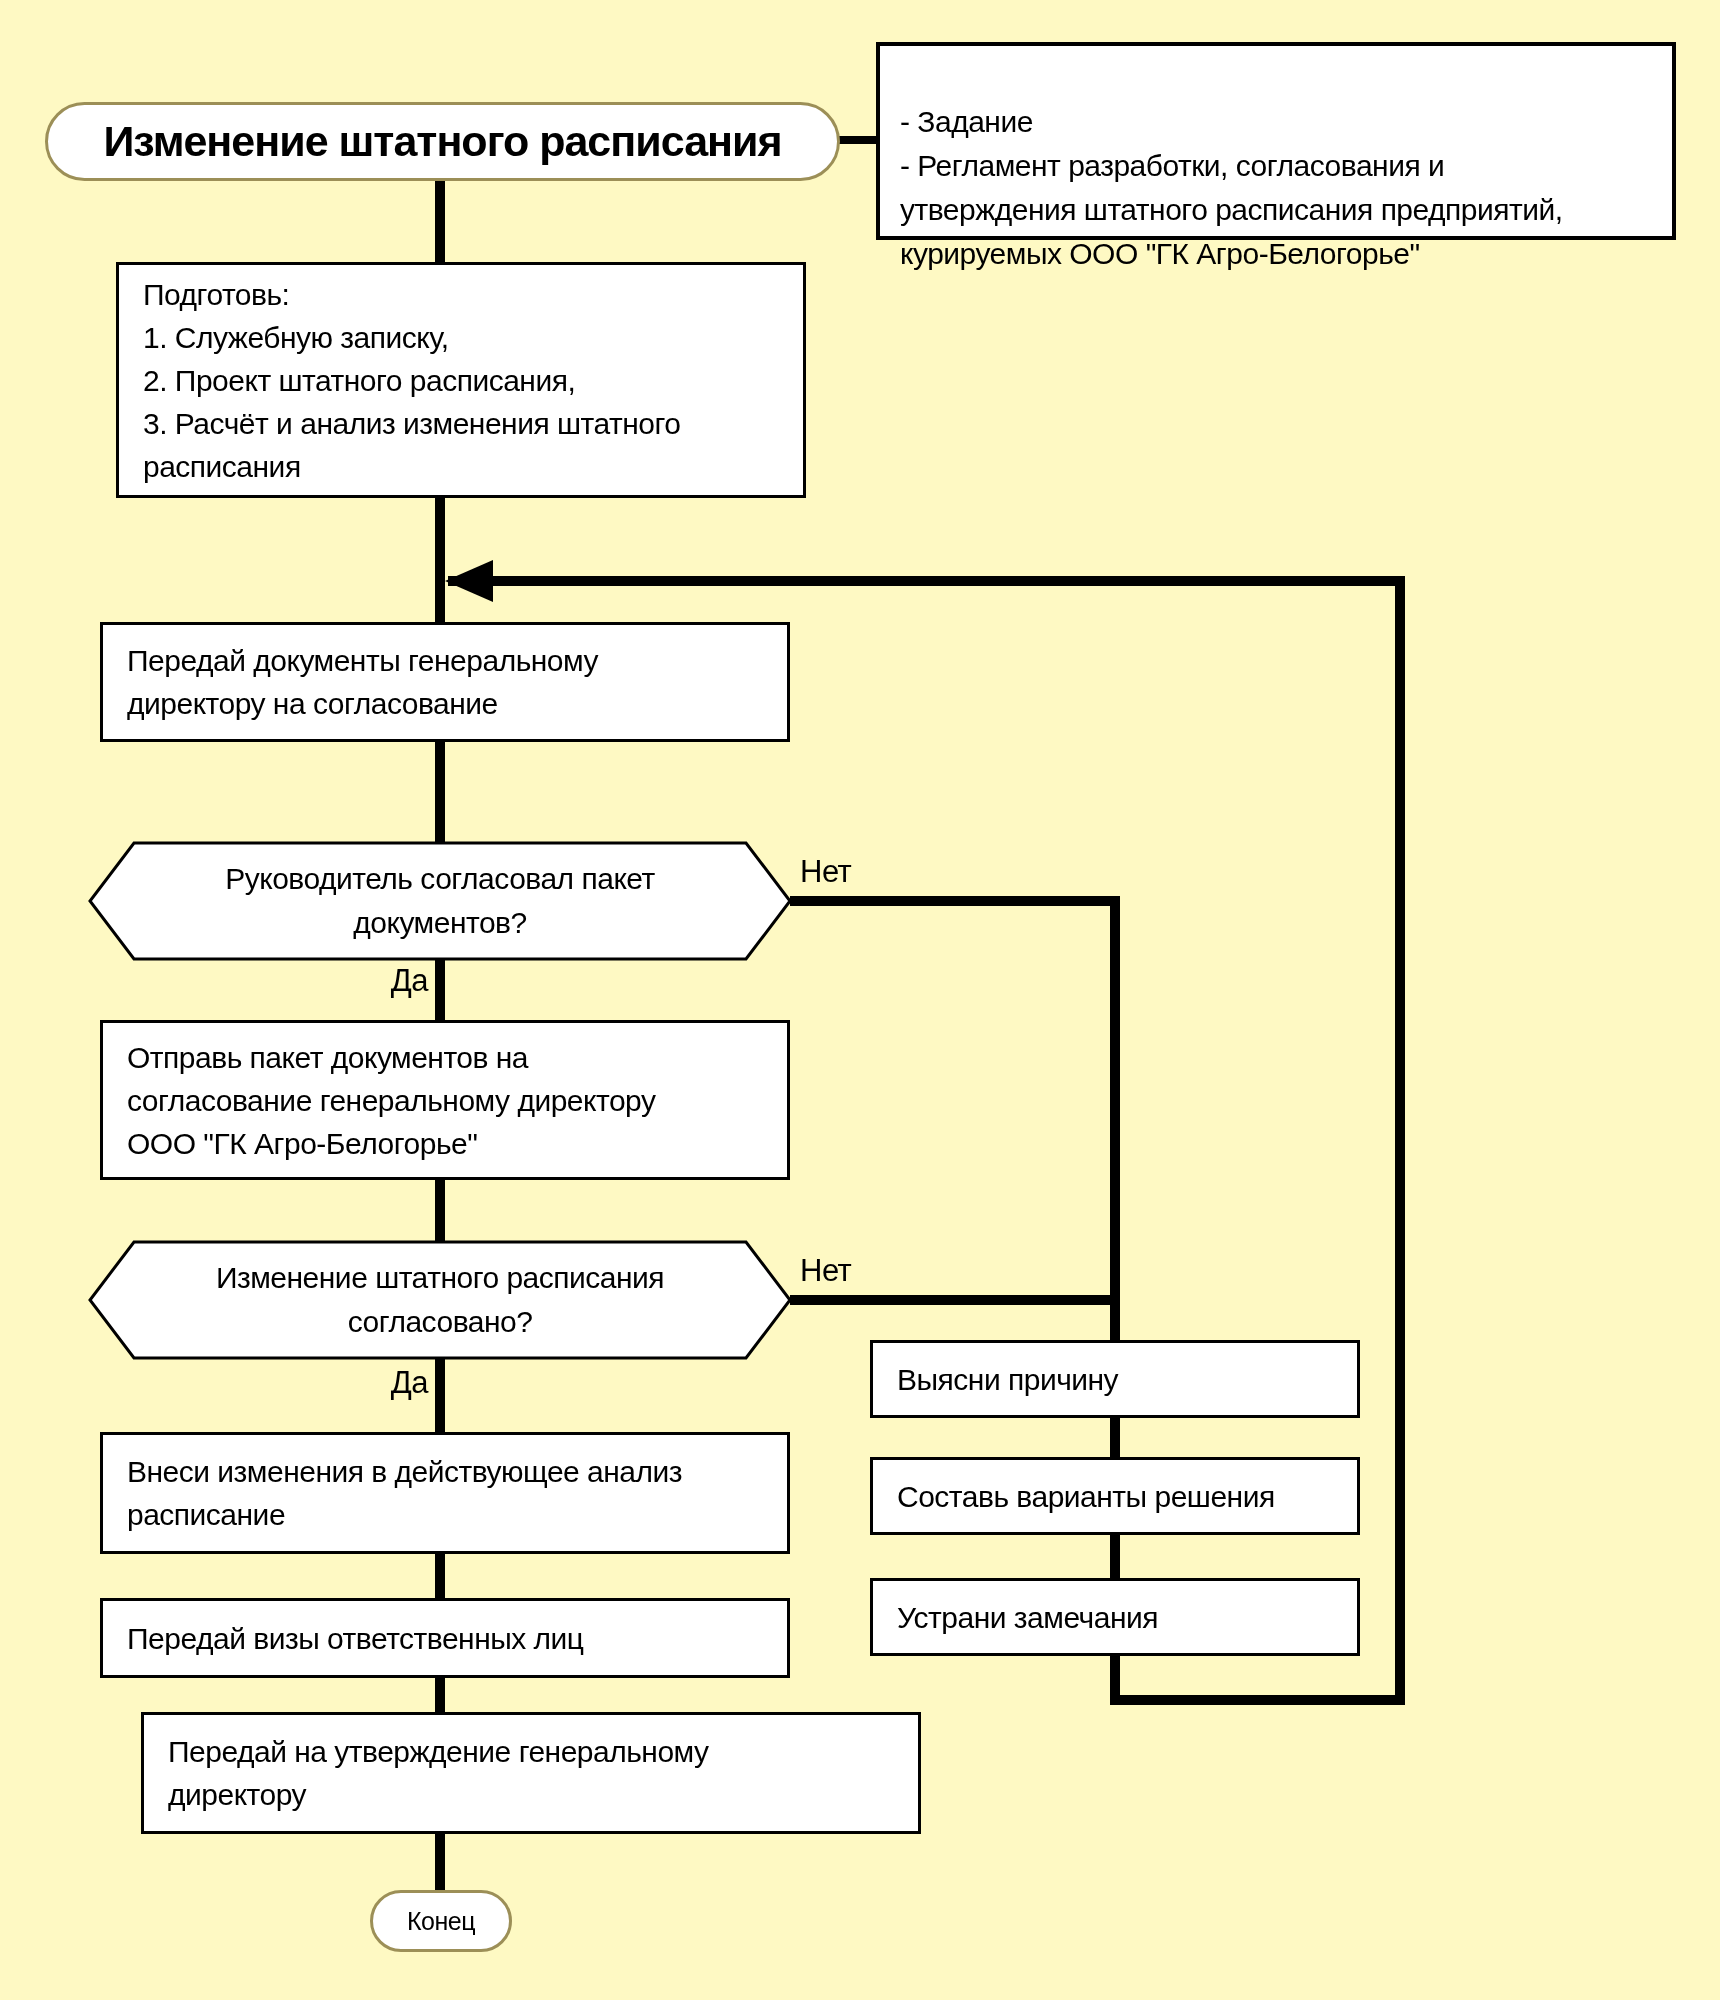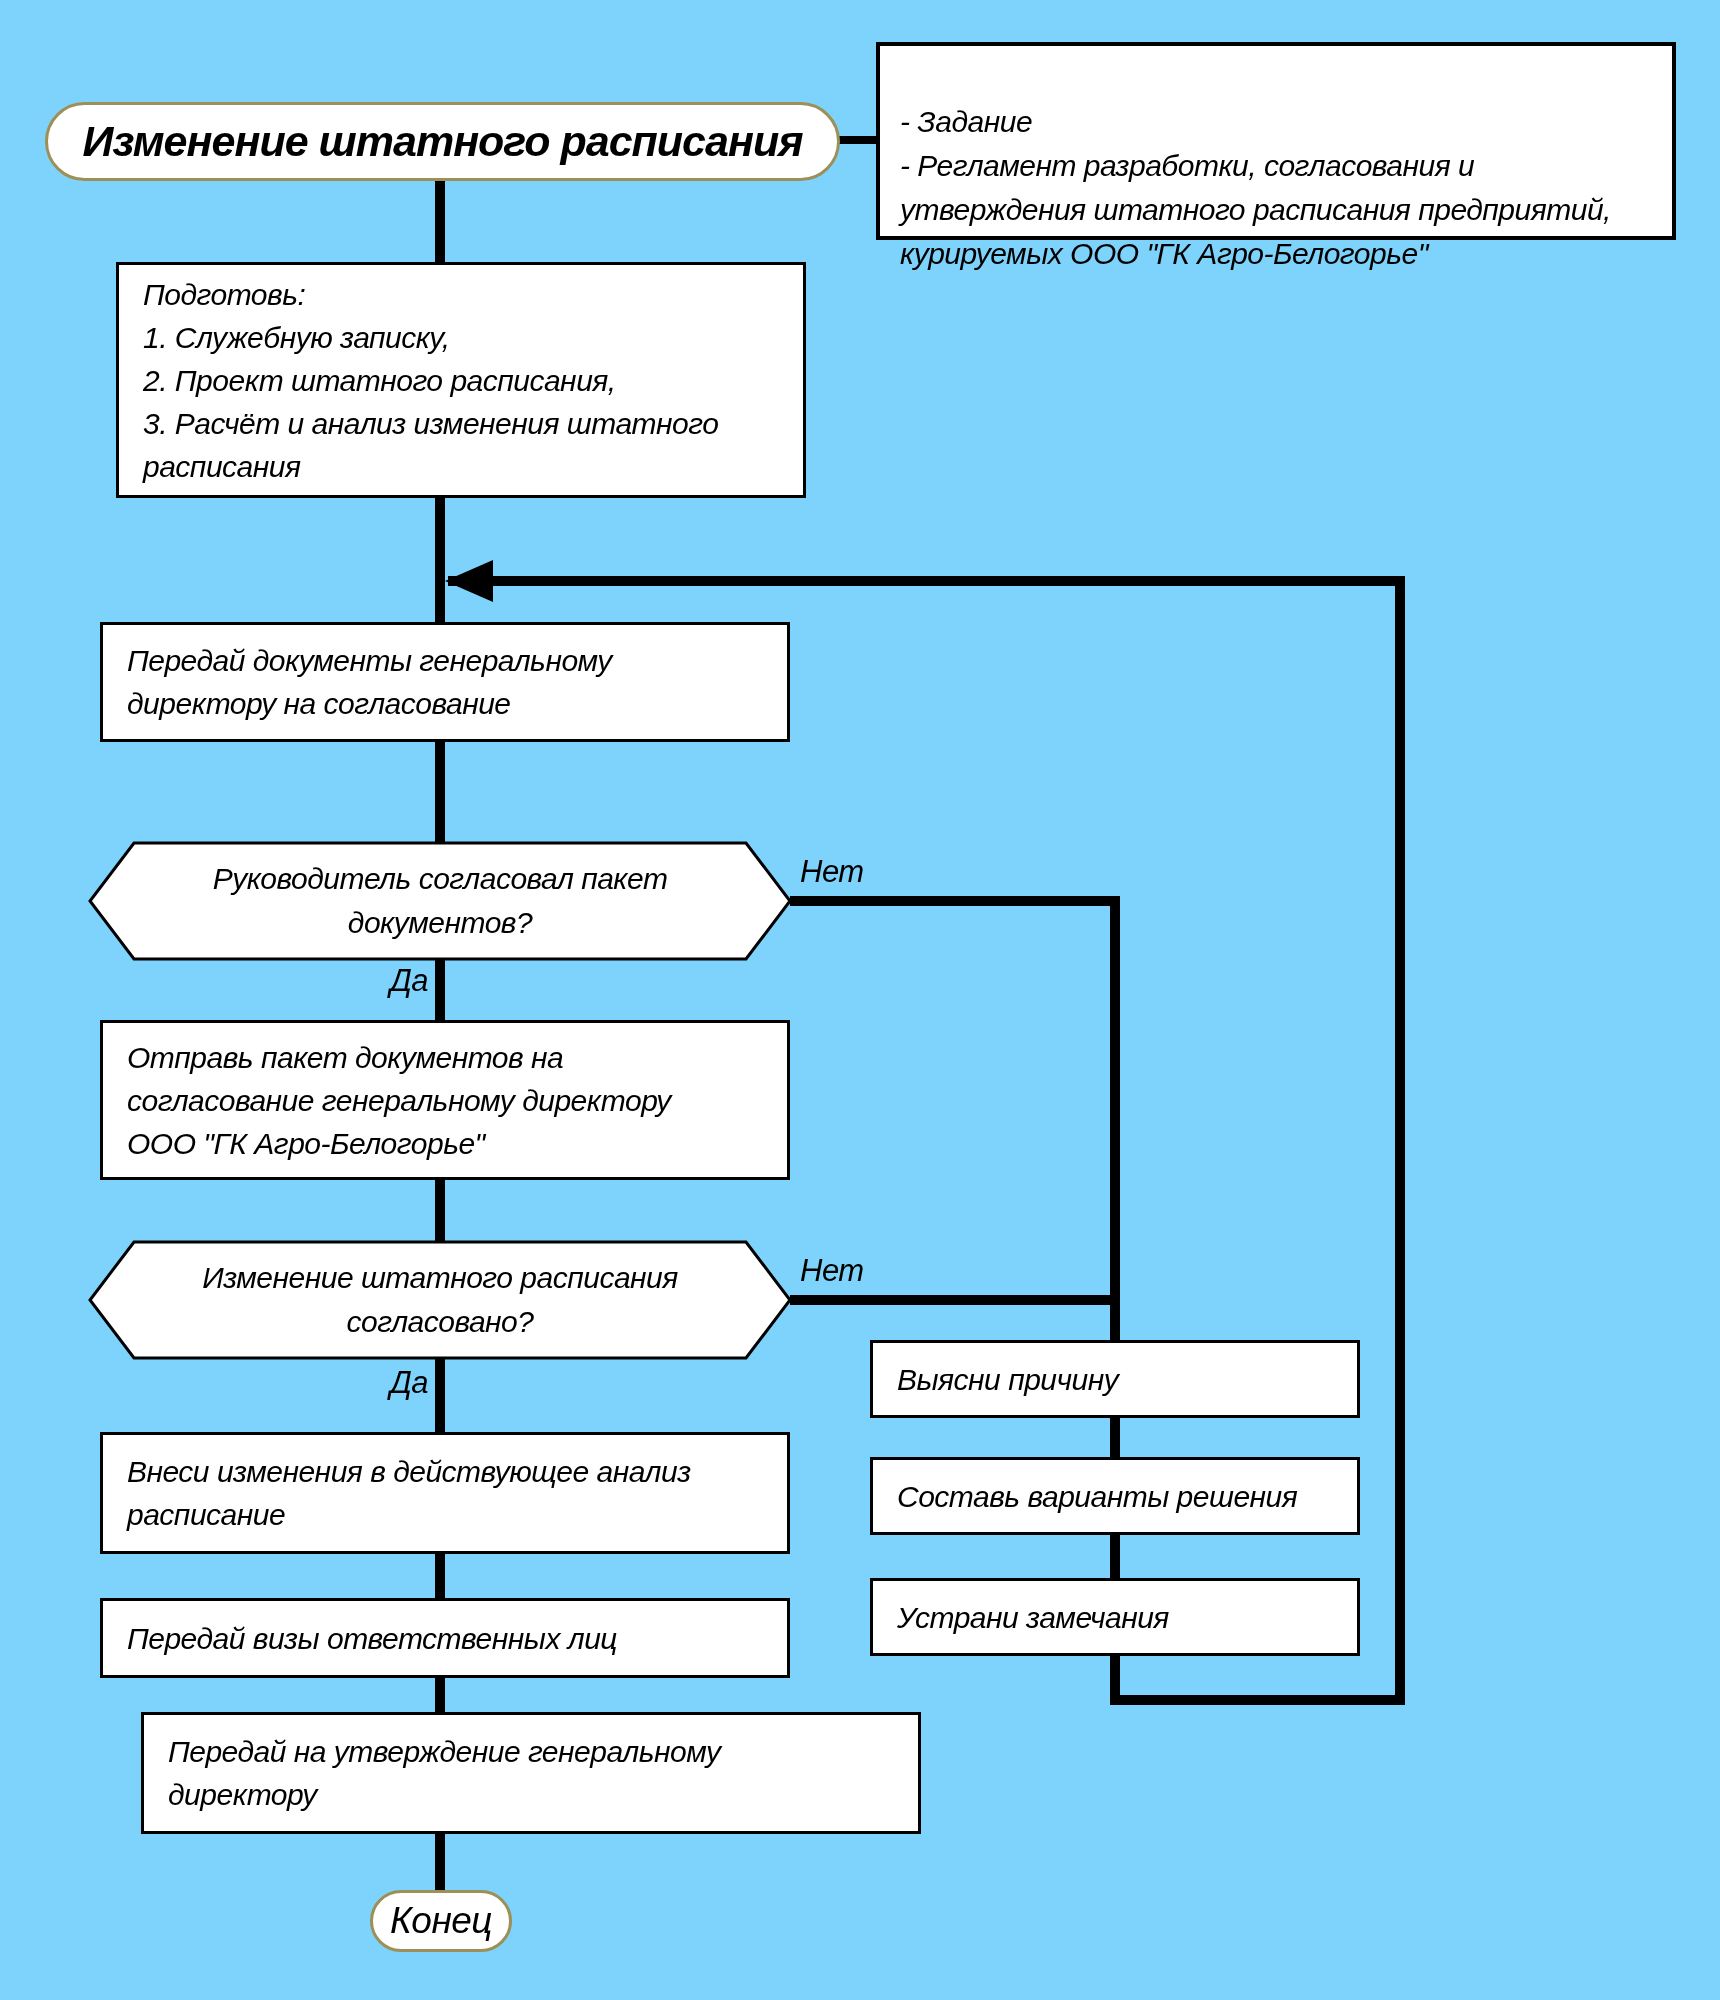--- a/index.html
+++ b/index.html
@@ -1,23 +1,22 @@
 <!DOCTYPE html>
 <html><head>
 <meta charset="utf-8">
 <style>
   html,body{margin:0;padding:0;background:#ffffff;}
   #canvas{
     position:relative;
     width:1720px;height:2000px;
-    background:#7dd3fc;
+    background:#fef9c3;
     font-family:"Liberation Sans", sans-serif;
     color:#000;
     overflow:hidden;
-    font-style:italic;
   }
   #connectors{position:absolute;left:0;top:0;z-index:1;}
   .node{position:absolute;z-index:2;box-sizing:border-box;background:#ffffff;}
   .process{
     border:3px solid #000000;
     display:flex;align-items:center;
     font-size:30px;line-height:43px;letter-spacing:-0.5px;
     padding:6px 18px 6px 24px;
     white-space:pre-line;
   }
@@ -34,21 +33,21 @@
     text-align:center;
   }
   #start-pill{
     left:45px;top:102px;width:795px;height:79px;
     border-radius:42px;
     font-size:43px;font-weight:bold;letter-spacing:-1px;
   }
   #end-pill{
     left:370px;top:1890px;width:142px;height:62px;
     border-radius:32px;
-    font-size:37px;letter-spacing:-0.5px;
+    font-size:25px;letter-spacing:-0.5px;
   }
   #note-box{
     left:876px;top:42px;width:800px;height:198px;
     border:4px solid #000000;
     font-size:30px;line-height:44px;letter-spacing:-0.5px;
     padding:10px 18px 0 20px;
     white-space:pre-line;
   }
   #box-prepare {left:116px;top:262px;width:690px;height:236px;}
   #box-handover{left:100px;top:622px;width:690px;height:120px;}

